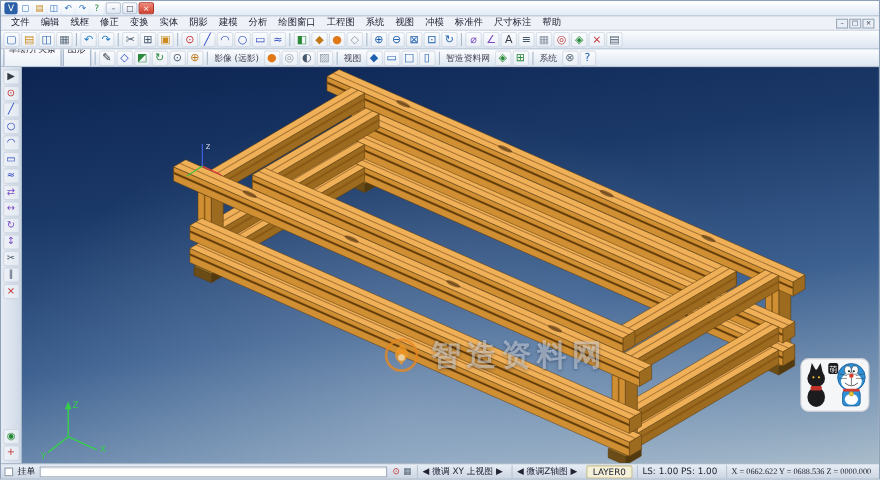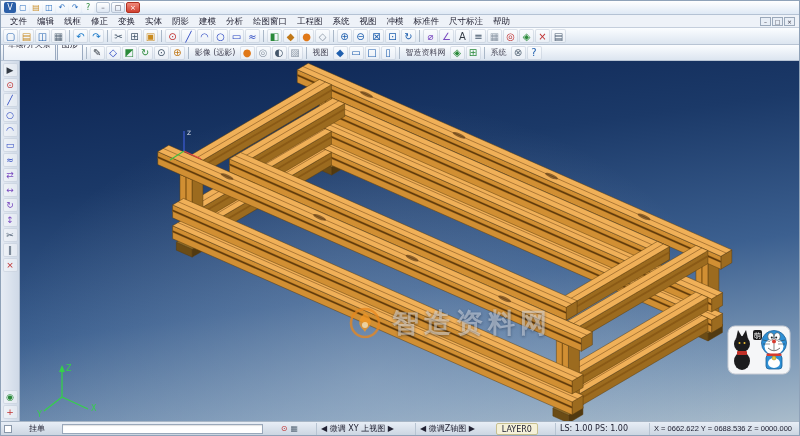--- a/index.html
+++ b/index.html
@@ -41,28 +41,28 @@
     background:
       radial-gradient(ellipse at 45% 88%, rgba(195,210,225,.28), rgba(0,0,0,0) 62%),
       linear-gradient(172deg,#0c2452 0%,#1b3968 30%,#3c6090 60%,#7d99b7 85%,#a9bccb 100%);}
   #model-svg{position:absolute;left:0;top:0;width:100%;height:100%}
   .overlay-svg{position:absolute}
   .watermark{position:absolute;left:328px;top:244px;display:flex;align-items:center;gap:10px;opacity:.9;pointer-events:none}
   .wm-text{font-size:27px;font-weight:bold;color:rgba(228,231,238,.55);letter-spacing:5px;text-shadow:0 1px 3px rgba(15,25,45,.45);white-space:nowrap}
   .sticker{position:absolute;left:707px;top:264px;width:64px;height:50px}
 
   
-  .statusbar{height:14px;background:linear-gradient(#e8eef6,#ccd6e2);border-top:1px solid #a8b6c6;display:flex;align-items:center;font-size:8px;padding:0 3px;gap:17px;flex:0 0 auto;white-space:nowrap}
+  .statusbar{height:14px;background:linear-gradient(#e8eef6,#ccd6e2);border-top:1px solid #a8b6c6;display:flex;align-items:center;font-size:8px;padding:0 3px;gap:4px;flex:0 0 auto;white-space:nowrap}
   .sb-check{width:8px;height:8px;border:1px solid #8a98aa;background:#fff;flex:0 0 auto}
   .sb-input{flex:1;height:10px;background:#fff;border:1px solid #9aa8ba;box-shadow:inset 0 1px 1px rgba(0,0,0,.12);min-width:40px}
   .sb-icons{display:flex;gap:1px}
   .sb-ico{font-size:8px;padding:0 1px}
   .sb-seg{border-left:1px solid #b8c4d2;padding:0 4px;height:12px;line-height:12px}
   .sb-layer{background:#f5f1d8;border:1px solid #c8c090;border-radius:2px;padding:0 5px}
-  .sb-coords{font-family:Liberation Sans, sans-serif;font-size:7.5px}
+  .sb-coords{font-family:Liberation Serif, serif;font-size:7.5px}
 </style>
 </head>
 <body>
 
 <div class="app">
 
   <div class="titlebar">
     <div class="qicons">
         <div class="qico" style="color: rgb(255, 255, 255); background: rgb(43, 95, 168);">V</div>
         <div class="qico" style="color: rgb(43, 111, 192);">▢</div>

